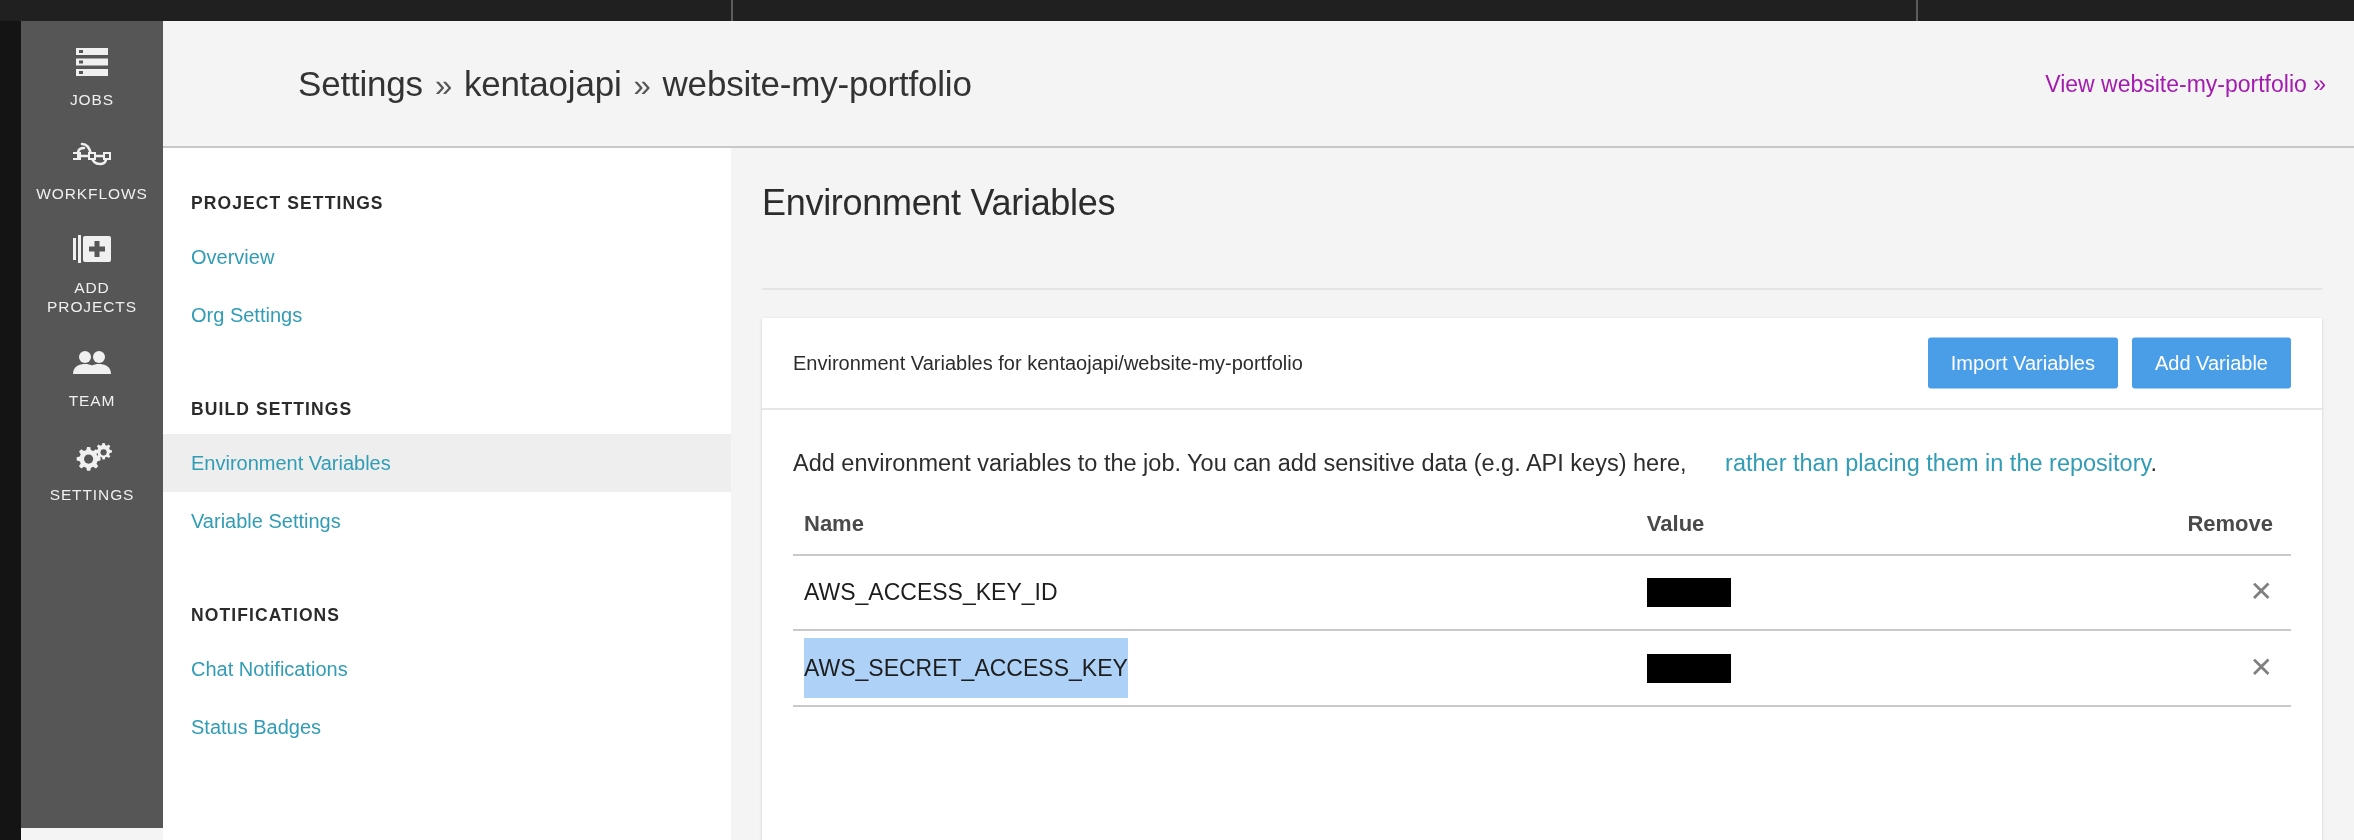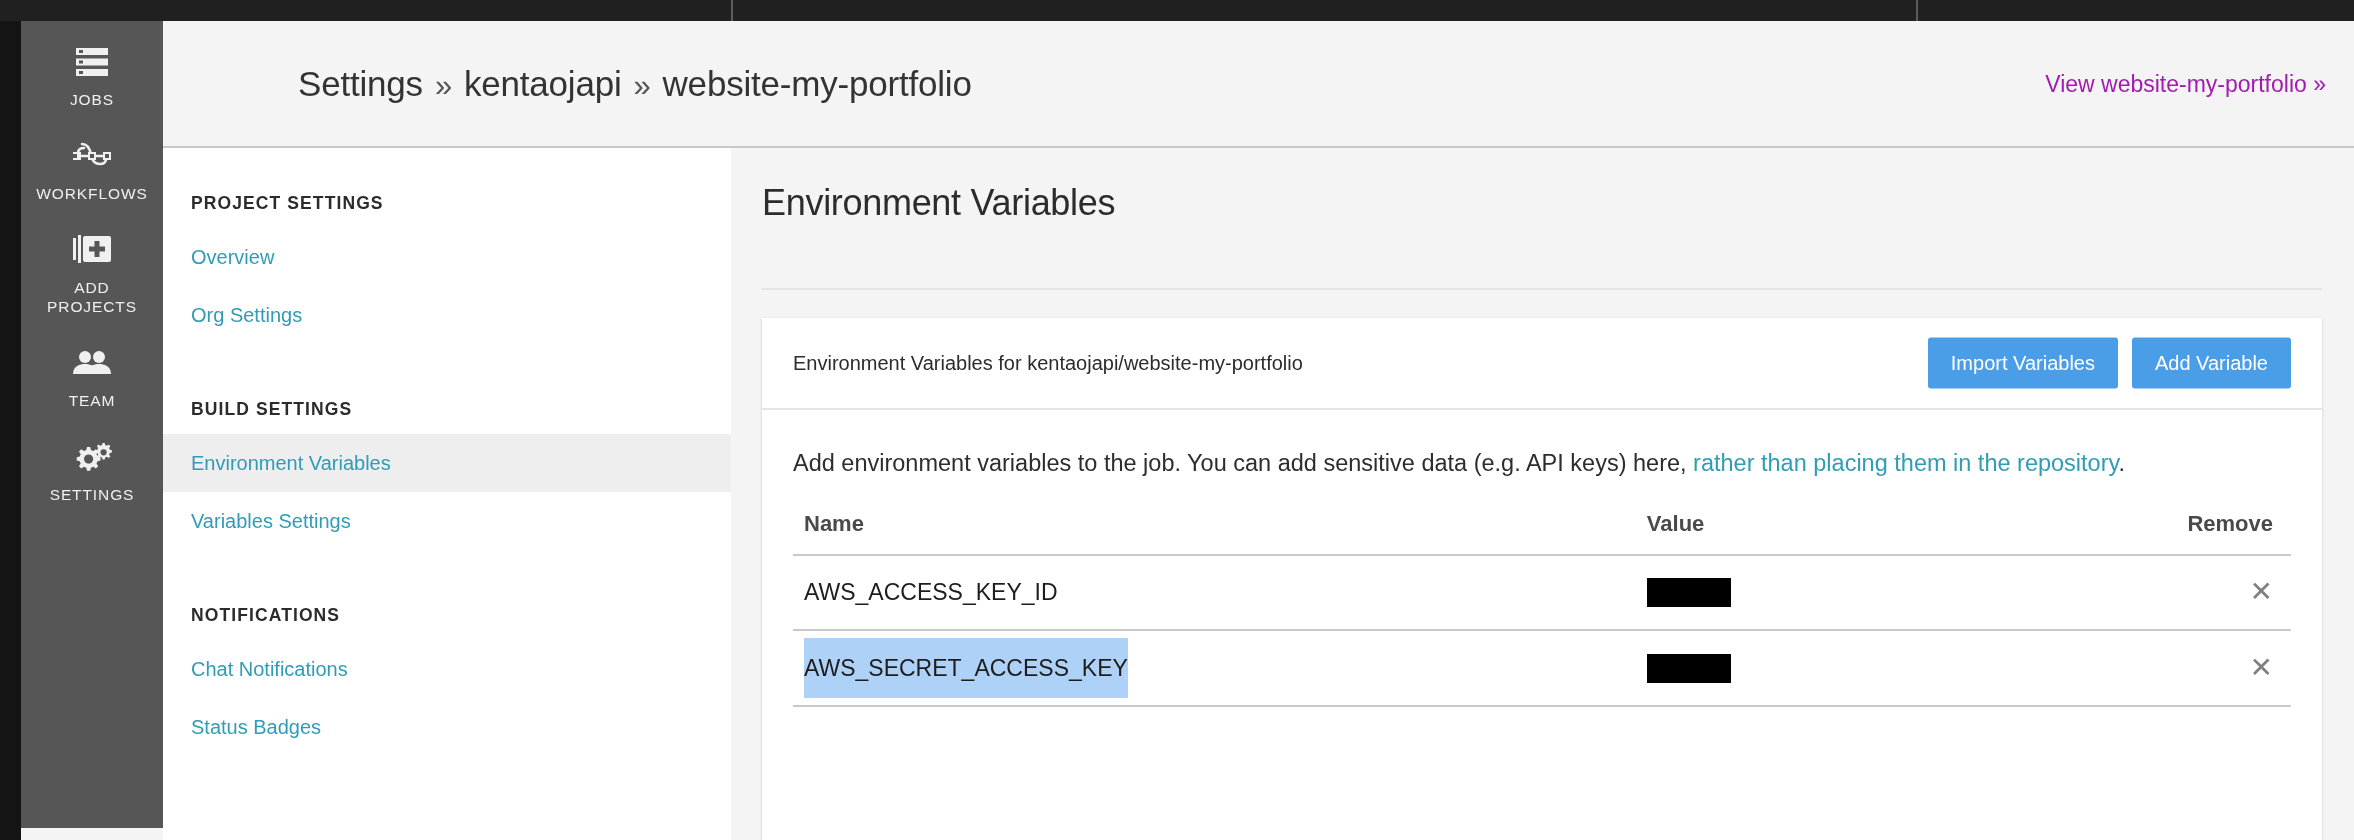--- a/index.html
+++ b/index.html
@@ -129,21 +129,21 @@
   .btn {
     background: #4a9ee8; color: #ffffff; border: none;
     font-size: 20px; font-family: "Liberation Sans", sans-serif;
     padding: 14px 23px; border-radius: 3px; cursor: pointer;
     white-space: nowrap; font-weight: 400;
   }
   .card-body { padding: 32px 31px 0 31px; }
   .desc {
     font-size: 23.5px; line-height: 42px; color: #2d2d2d;
   }
-  .desc a { color: #309cb5; text-decoration: none; cursor: pointer; }
+  .desc a { color: #309cb5; text-decoration: none; cursor: pointer; margin-left: 32px; }
 
   
   table.env { width: 100%; border-collapse: collapse; margin-top: 27px; }
   table.env th {
     text-align: left; font-size: 22px; color: #4a4a4a; font-weight: bold;
     padding: 0 0 17px 0;
     border-bottom: 2px solid #c9c9c9;
   }
   table.env th.col-name { width: 57%; padding-left: 11px; }
   table.env th.col-value { width: 30%; }
@@ -258,21 +258,21 @@
     <a class="view-link">View website-my-portfolio »</a>
   </header>
 
   <aside class="settings-nav">
     <div class="nav-head h1">PROJECT SETTINGS</div>
     <a class="nav-link first">Overview</a>
     <a class="nav-link">Org Settings</a>
 
     <div class="nav-head h2">BUILD SETTINGS</div>
     <a class="nav-link first active">Environment Variables</a>
-    <a class="nav-link">Variables Settings</a>
+    <a class="nav-link">Variable Settings</a>
 
     <div class="nav-head h3">NOTIFICATIONS</div>
     <a class="nav-link first">Chat Notifications</a>
     <a class="nav-link">Status Badges</a>
   </aside>
 
   <main class="main">
     <h1 class="page-title">Environment Variables</h1>
     <div class="title-rule"></div>
 

